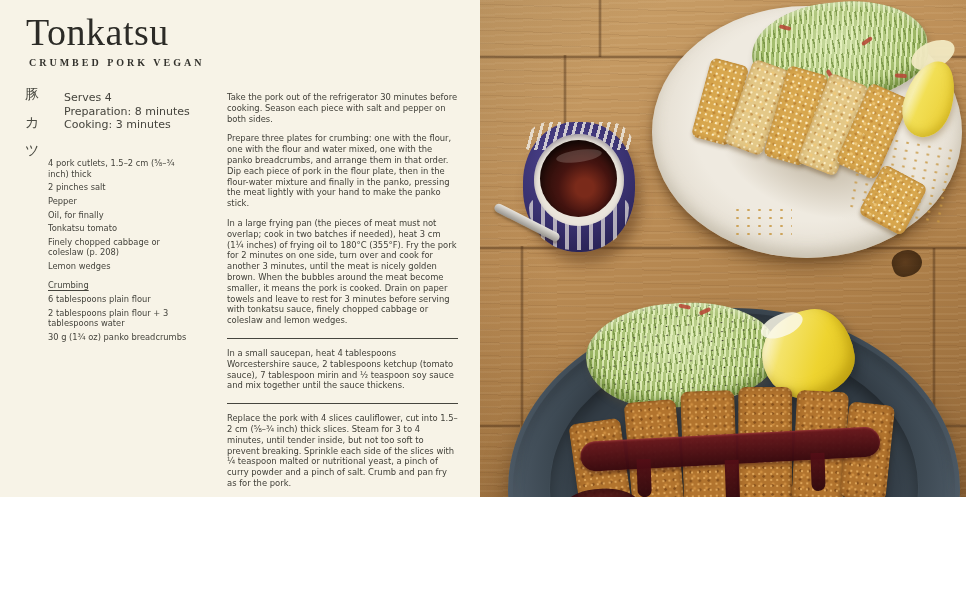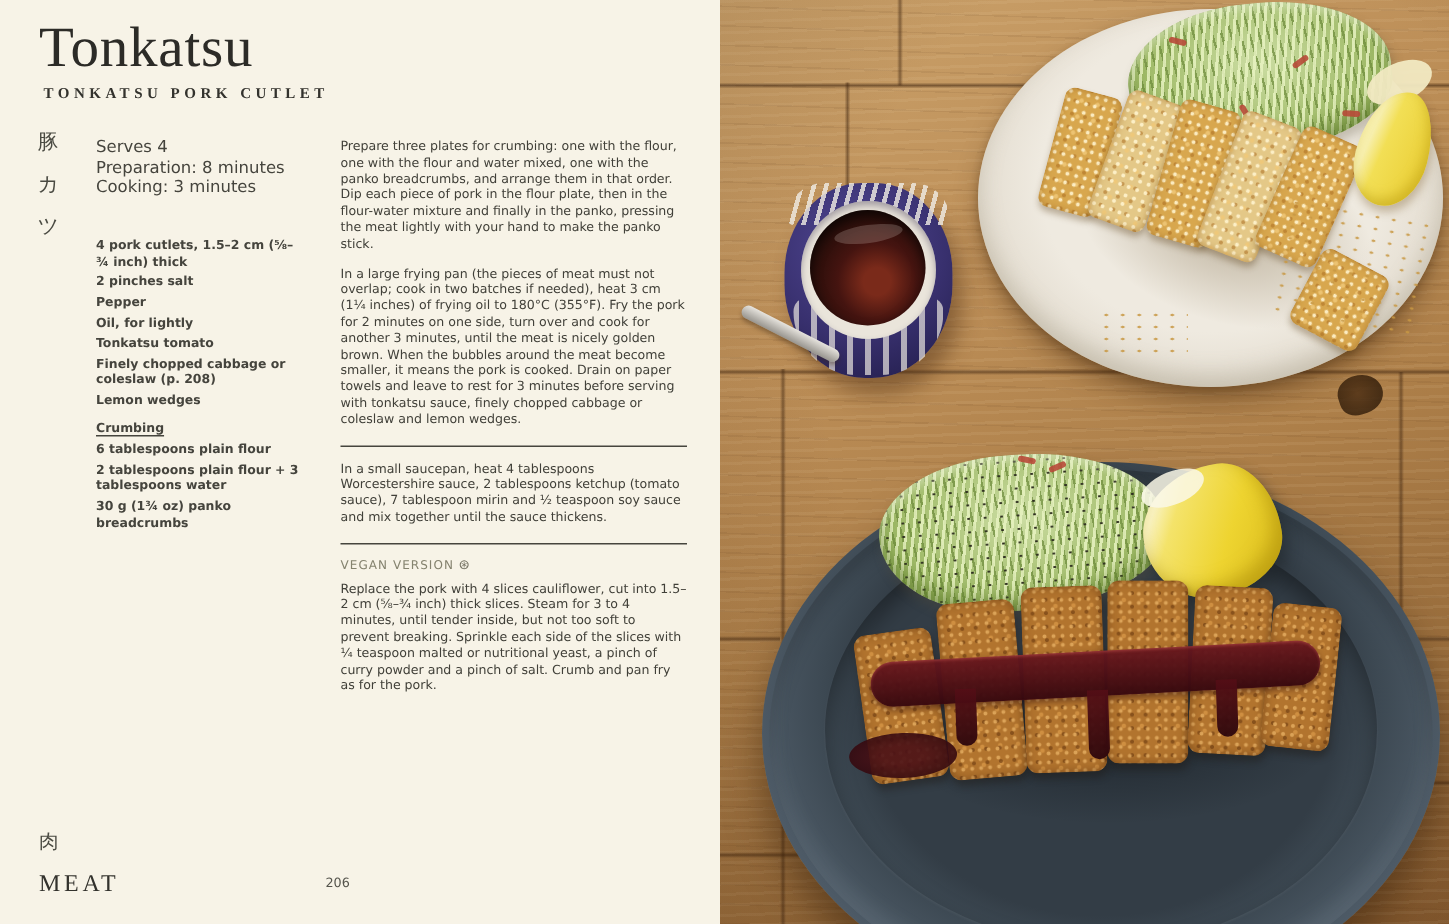--- a/index.html
+++ b/index.html
@@ -1,25 +1,25 @@
 <!DOCTYPE html>
 <html><head>
 <meta charset="utf-8">
 <style>
   html,body{margin:0;padding:0;}
   body{width:966px;height:616px;font-family:"DejaVu Sans",sans-serif;}
-  .spread{position:relative;width:966px;height:616px;overflow:hidden;background:#f7f3e7;}
+  .spread{position:relative;width:966px;height:497px;overflow:hidden;background:#f7f3e7;}
 
   
   .recipe-page{position:absolute;left:0;top:0;width:480px;height:616px;background:#f7f3e7;color:#3f3e38;}
   .title{position:absolute;left:26px;top:10px;font-family:"Liberation Serif",serif;font-weight:400;font-size:38px;letter-spacing:.5px;color:#2c2b27;margin:0;}
   .subtitle{position:absolute;left:29px;top:57px;font-family:"Liberation Serif",serif;font-weight:700;font-size:10px;letter-spacing:3px;color:#33322d;}
   .kanji-col{position:absolute;left:25px;top:86px;display:flex;flex-direction:column;gap:10px;font-size:14px;color:#4a4a42;}
   .meta{position:absolute;left:64px;top:91px;font-size:11px;line-height:13.5px;color:#45443d;}
-  .ingredients{position:absolute;left:64px;top:158px;width:140px;font-size:8.3px;line-height:10.5px;color:#45443d;font-weight:bold;}
+  .ingredients{position:absolute;left:48px;top:158px;width:140px;font-size:8.3px;line-height:10.5px;color:#45443d;}
   .ingredients p{margin:0 0 3.2px;}
   .crumbing-head{margin:8px 0 4px !important;text-decoration:underline;text-underline-offset:2px;}
   .method{position:absolute;left:227px;top:92px;width:231px;font-size:8.4px;line-height:10.8px;color:#414039;}
   .method p{margin:0 0 9px;}
   .rule{border:none;border-top:1px solid #46453e;margin:12px 0 9px;}
   .sec-head{font-size:8px;letter-spacing:.7px;color:#85836f;margin:0 0 4px;}
   .vegan-head .vicon{font-size:9px;color:#6f6d5d;margin-left:3px;}
   .footer-kanji{position:absolute;left:26px;top:552px;font-size:13px;color:#4a4a42;}
   .footer-cat{position:absolute;left:26px;top:581px;font-family:"Liberation Serif",serif;font-weight:400;font-size:16px;letter-spacing:2.5px;color:#33322d;}
   .page-num{position:absolute;left:217px;top:584px;font-size:8.5px;color:#55544c;}
@@ -143,57 +143,55 @@
   .sauce-pool{position:absolute;left:-10px;top:98px;width:72px;height:30px;border-radius:50%;
       background:radial-gradient(ellipse,#4a1016 30%,#2c060c 90%);opacity:.9;}
 </style>
 </head>
 <body>
 
 <div class="spread">
 
   <section class="recipe-page">
     <h1 class="title">Tonkatsu</h1>
-    <div class="subtitle">TONKATSU PORK CUTLET</div>
+    <div class="subtitle">CRUMBED PORK VEGAN</div>
 
     <div class="kanji-col">
       <span>豚</span>
       <span>カ</span>
       <span>ツ</span>
     </div>
 
     <div class="meta">
       <div>Serves 4</div>
       <div>Preparation: 8 minutes</div>
       <div>Cooking: 3 minutes</div>
     </div>
 
     <div class="ingredients">
       <p>4 pork cutlets, 1.5–2 cm (⅝–¾ inch) thick</p>
       <p>2 pinches salt</p>
       <p>Pepper</p>
-      <p>Oil, for lightly</p>
+      <p>Oil, for finally</p>
       <p>Tonkatsu tomato</p>
       <p>Finely chopped cabbage or coleslaw (p. 208)</p>
       <p>Lemon wedges</p>
       <p class="crumbing-head">Crumbing</p>
       <p>6 tablespoons plain flour</p>
       <p>2 tablespoons plain flour + 3 tablespoons water</p>
       <p>30 g (1¾ oz) panko breadcrumbs</p>
     </div>
 
     <div class="method">
+      <p>Take the pork out of the refrigerator 30 minutes before cooking. Season each piece with salt and pepper on both sides.</p>
       <p>Prepare three plates for crumbing: one with the flour, one with the flour and water mixed, one with the panko breadcrumbs, and arrange them in that order. Dip each piece of pork in the flour plate, then in the flour-water mixture and finally in the panko, pressing the meat lightly with your hand to make the panko stick.</p>
       <p>In a large frying pan (the pieces of meat must not overlap; cook in two batches if needed), heat 3 cm (1¼ inches) of frying oil to 180°C (355°F). Fry the pork for 2 minutes on one side, turn over and cook for another 3 minutes, until the meat is nicely golden brown. When the bubbles around the meat become smaller, it means the pork is cooked. Drain on paper towels and leave to rest for 3 minutes before serving with tonkatsu sauce, finely chopped cabbage or coleslaw and lemon wedges.</p>
       <hr class="rule">
       <p>In a small saucepan, heat 4 tablespoons Worcestershire sauce, 2 tablespoons ketchup (tomato sauce), 7 tablespoon mirin and ½ teaspoon soy sauce and mix together until the sauce thickens.</p>
       <hr class="rule">
-      <div class="sec-head vegan-head">
-        <span>VEGAN VERSION</span><span class="vicon">⊛</span>
-      </div>
       <p>Replace the pork with 4 slices cauliflower, cut into 1.5–2 cm (⅝–¾ inch) thick slices. Steam for 3 to 4 minutes, until tender inside, but not too soft to prevent breaking. Sprinkle each side of the slices with ¼ teaspoon malted or nutritional yeast, a pinch of curry powder and a pinch of salt. Crumb and pan fry as for the pork.</p>
     </div>
 
     <div class="footer-kanji">肉</div>
     <div class="footer-cat">MEAT</div>
     <div class="page-num">206</div>
   </section>
 
   <section class="ph" aria-label="dish photo">
     <div class="grain"></div>

